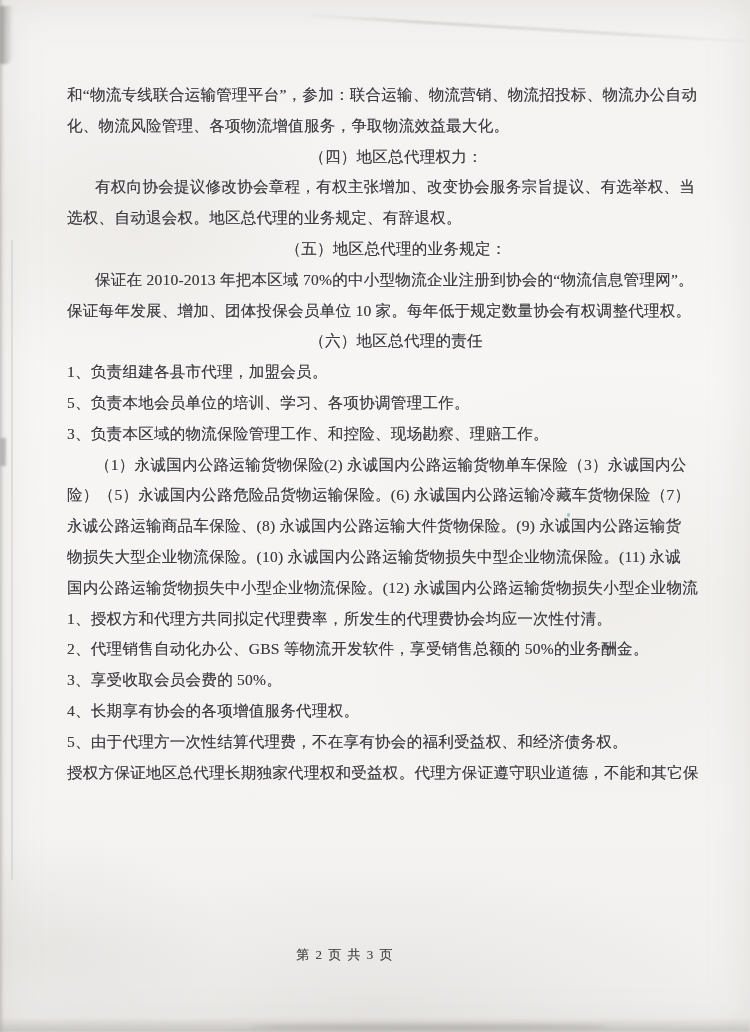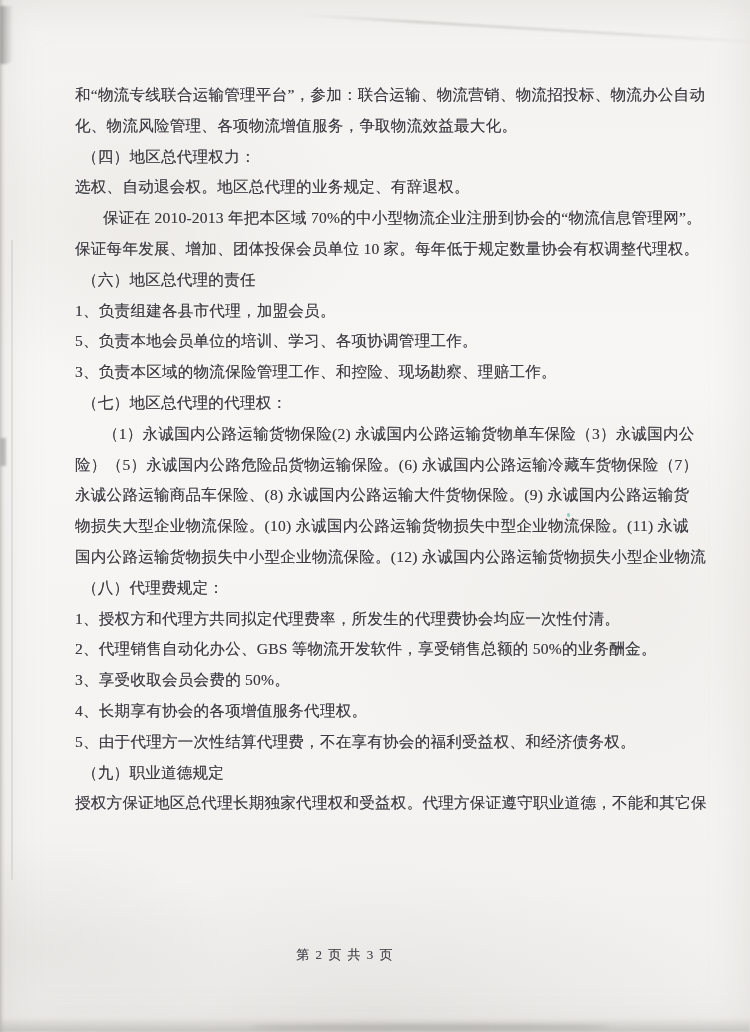--- a/index.html
+++ b/index.html
@@ -62,33 +62,33 @@
   }
   .speck {
     position: absolute; left: 567px; top: 513px; width: 3px; height: 4px;
     background: rgba(110,190,180,0.75);
     border-radius: 50%;
   }
   
   .textblock {
     position: absolute;
     top: 80px;
-    left: 75px;
+    left: 67px;
     right: 32px;
     color: #3c3c42;
     font-size: 15.6px;
     text-shadow: 0 0 0.5px rgba(62,62,70,0.55);
   }
   .line {
     height: 30.8px;
     line-height: 30.8px;
     white-space: nowrap;
     letter-spacing: 0.2px;
   }
-  .indent-head { padding-left: 7px; }
+  .indent-head { padding-left: 7px; text-align: center; }
   .indent-para { padding-left: 28px; }
   .footer {
     position: absolute;
     top: 946px;
     left: 0;
     width: 100%;
     text-align: center;
     font-size: 13px;
     letter-spacing: 1.5px;
     color: #46464c;
@@ -106,37 +106,36 @@
   <div class="smudge-left"></div>
   <div class="crease-top"></div>
   <div class="shadow-bottom"></div>
   <div class="smudge-bottom"></div>
   <div class="speck"></div>
 
   <div class="textblock">
       <div class="line">和“物流专线联合运输管理平台”，参加：联合运输、物流营销、物流招投标、物流办公自动</div>
       <div class="line">化、物流风险管理、各项物流增值服务，争取物流效益最大化。</div>
       <div class="line indent-head">（四）地区总代理权力：</div>
+      <div class="line indent-para">有权向协会提议修改协会章程，有权主张增加、改变协会服务宗旨提议、有选举权、当</div>
       <div class="line">选权、自动退会权。地区总代理的业务规定、有辞退权。</div>
+      <div class="line indent-head">（五）地区总代理的业务规定：</div>
       <div class="line indent-para">保证在 2010-2013 年把本区域 70%的中小型物流企业注册到协会的“物流信息管理网”。</div>
       <div class="line">保证每年发展、增加、团体投保会员单位 10 家。每年低于规定数量协会有权调整代理权。</div>
       <div class="line indent-head">（六）地区总代理的责任</div>
       <div class="line">1、负责组建各县市代理，加盟会员。</div>
       <div class="line">5、负责本地会员单位的培训、学习、各项协调管理工作。</div>
       <div class="line">3、负责本区域的物流保险管理工作、和控险、现场勘察、理赔工作。</div>
-      <div class="line indent-head">（七）地区总代理的代理权：</div>
       <div class="line indent-para">（1）永诚国内公路运输货物保险(2) 永诚国内公路运输货物单车保险（3）永诚国内公</div>
       <div class="line">险）（5）永诚国内公路危险品货物运输保险。(6) 永诚国内公路运输冷藏车货物保险（7）</div>
       <div class="line">永诚公路运输商品车保险、(8) 永诚国内公路运输大件货物保险。(9) 永诚国内公路运输货</div>
       <div class="line">物损失大型企业物流保险。(10) 永诚国内公路运输货物损失中型企业物流保险。(11) 永诚</div>
       <div class="line">国内公路运输货物损失中小型企业物流保险。(12) 永诚国内公路运输货物损失小型企业物流</div>
-      <div class="line indent-head">（八）代理费规定：</div>
       <div class="line">1、授权方和代理方共同拟定代理费率，所发生的代理费协会均应一次性付清。</div>
       <div class="line">2、代理销售自动化办公、GBS 等物流开发软件，享受销售总额的 50%的业务酬金。</div>
       <div class="line">3、享受收取会员会费的 50%。</div>
       <div class="line">4、长期享有协会的各项增值服务代理权。</div>
       <div class="line">5、由于代理方一次性结算代理费，不在享有协会的福利受益权、和经济债务权。</div>
-      <div class="line indent-head">（九）职业道德规定</div>
       <div class="line">授权方保证地区总代理长期独家代理权和受益权。代理方保证遵守职业道德，不能和其它保</div>
     </div>
 
   <div class="footer">第 2 页 共 3 页</div>
 </div>
 
 </body></html>

